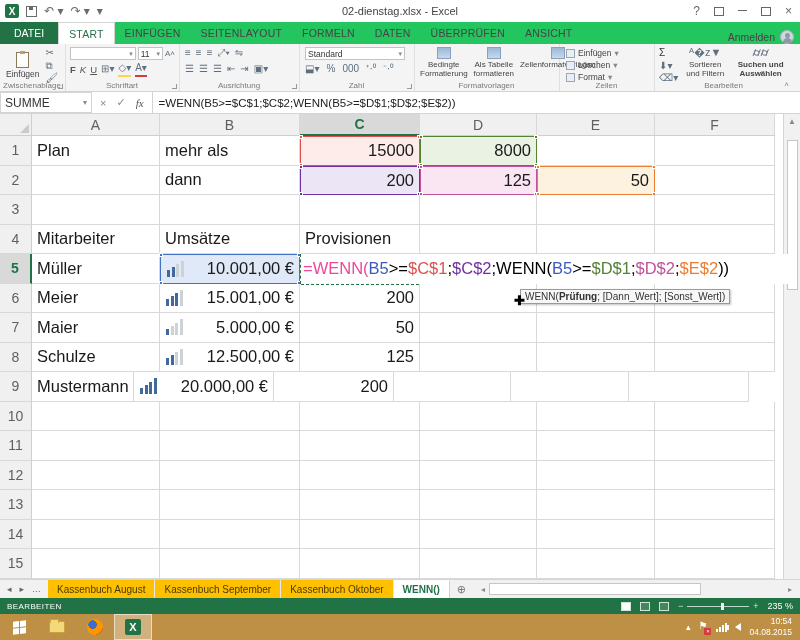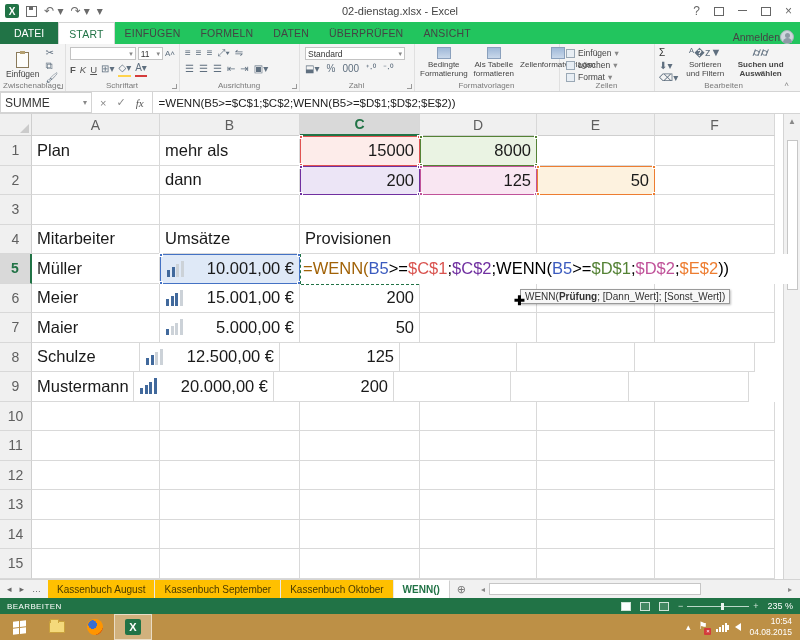--- a/index.html
+++ b/index.html
@@ -20,21 +20,21 @@
   .win-controls { margin-left:auto; display:flex; align-items:center; gap:14px; padding-right:8px; z-index:2; }
   .win-controls span { color:#666; font-size:12px; line-height:1; }
   .wbox { width:10px; height:9px; border:1px solid #666; display:inline-block; }
   .wline { width:9px; height:1px; background:#666; display:inline-block; margin-bottom:1px; }
 
   
   .tabrow { height:22px; background:#22c55e; display:flex; align-items:flex-end; font-size:10.5px; position:relative; }
   .ftab { background:#217346; color:#fff; padding:4px 14px 4px 14px; height:22px; display:flex; align-items:center; }
   .rtab { padding:4px 10px; color:#444; height:22px; display:flex; align-items:center; letter-spacing:.2px; }
   .rtab.active { background:#fff; color:#217346; border:1px solid #d4d4d4; border-bottom:none; }
-  .signin { margin-left:auto; display:flex; align-items:center; padding-right:6px; color:#444; }
+  .signin { margin-left:auto; display:flex; align-items:center; gap:5px; padding-right:6px; color:#444; }
   .avatar { width:14px; height:14px; border-radius:50%; background:#cfd6dd; border:1px solid #aab4bd; position:relative; }
   .avatar:before{ content:""; position:absolute; top:2px; left:4px; width:5px; height:5px; border-radius:50%; background:#8d9aa5;}
   .avatar:after{ content:""; position:absolute; bottom:0; left:2px; width:9px; height:5px; border-radius:5px 5px 0 0; background:#8d9aa5;}
 
   
   .ribbon { height:48px; background:#f4f4f4; border-bottom:1px solid #d4d4d4; display:flex; font-size:9px; color:#444; position:relative; }
   .rgroup { position:relative; border-right:1px solid #e0e0e0; display:flex; flex-direction:column; padding:2px 2px 0 2px; }
   .rgroup .glabel { position:absolute; bottom:1px; left:0; right:1px; text-align:center; font-size:8px; color:#7a7a7a; }
   .dlg-corner { position:absolute; right:2px; bottom:2px; width:5px; height:5px;
     border-right:1px solid #999; border-bottom:1px solid #999; }
@@ -177,20 +177,21 @@
       <span class="wbox"></span>
       <span>×</span>
     </div>
   </div>
 
   <div class="tabrow">
     <div class="ftab">DATEI</div>
     <div style="display:flex">
         <div class="rtab active">START</div>
         <div class="rtab">EINFÜGEN</div>
+        <div class="rtab">SEITENLAYOUT</div>
         <div class="rtab">FORMELN</div>
         <div class="rtab">DATEN</div>
         <div class="rtab">ÜBERPRÜFEN</div>
         <div class="rtab">ANSICHT</div>
       </div>
     <div class="signin">
       <span>Anmelden</span>
       <span class="avatar"></span>
     </div>
   </div>
@@ -456,21 +457,21 @@
             <i class="hd tl"></i>
             <i class="hd tr"></i>
             <i class="hd bl"></i>
             <i class="hd br"></i>
           </div>
           <div class="cell" style="width: 120px;"></div>
           <div class="cell" style="width: 117px;"></div>
           <div class="cell" style="width: 118px;"></div>
           <div class="cell" style="width: 120px;"></div>
           <div class="formula-overlay">
-            <span style="color: #a16207;">=WENN(</span>
+            <span style="color: #ec4899;">=WENN(</span>
             <span style="color: rgb(59, 91, 191);">B5</span>
             <span style="color: rgb(0, 0, 0);">&gt;=</span>
             <span style="color: rgb(217, 83, 79);">$C$1</span>
             <span style="color: rgb(0, 0, 0);">;</span>
             <span style="color: rgb(112, 48, 160);">$C$2</span>
             <span style="color: rgb(0, 0, 0);">;WENN(</span>
             <span style="color: rgb(59, 91, 191);">B5</span>
             <span style="color: rgb(0, 0, 0);">&gt;=</span>
             <span style="color: rgb(84, 130, 53);">$D$1</span>
             <span style="color: rgb(0, 0, 0);">;</span>
@@ -517,21 +518,21 @@
           </div>
           <div class="cell num" style="width: 120px;">
             <span class="ctext">50</span>
           </div>
           <div class="cell" style="width: 117px;"></div>
           <div class="cell" style="width: 118px;"></div>
           <div class="cell" style="width: 120px;"></div>
         </div>
         <div class="grid-row">
           <div class="rh">8</div>
-          <div class="cell" style="width: 108px;">
+          <div class="cell" style="width: 128px;">
             <span class="ctext">Schulze</span>
           </div>
           <div class="cell num" style="width: 140px;">
             <span class="bars">
               <i class="bar fill" style="height: 6.2px;"></i>
               <i class="bar fill" style="height: 9.4px;"></i>
               <i class="bar" style="height: 12.6px;"></i>
               <i class="bar" style="height: 15.8px;"></i>
             </span>
             <span class="ctext">12.500,00 €</span>

